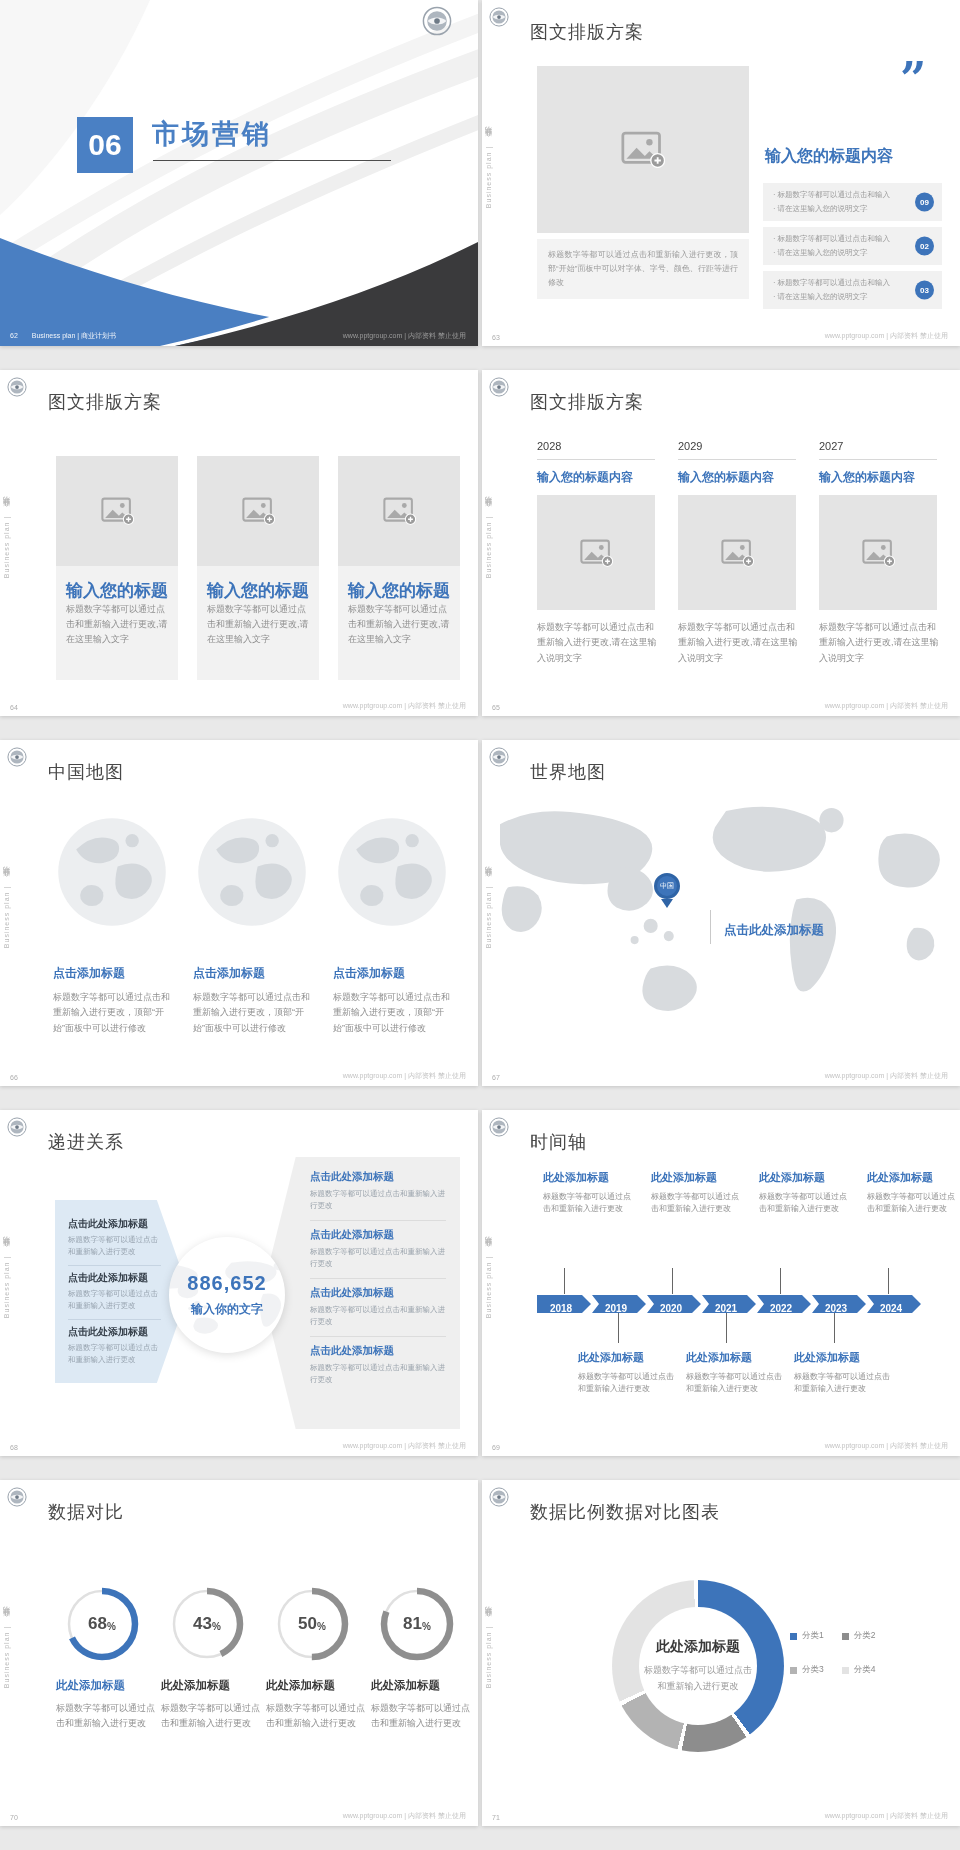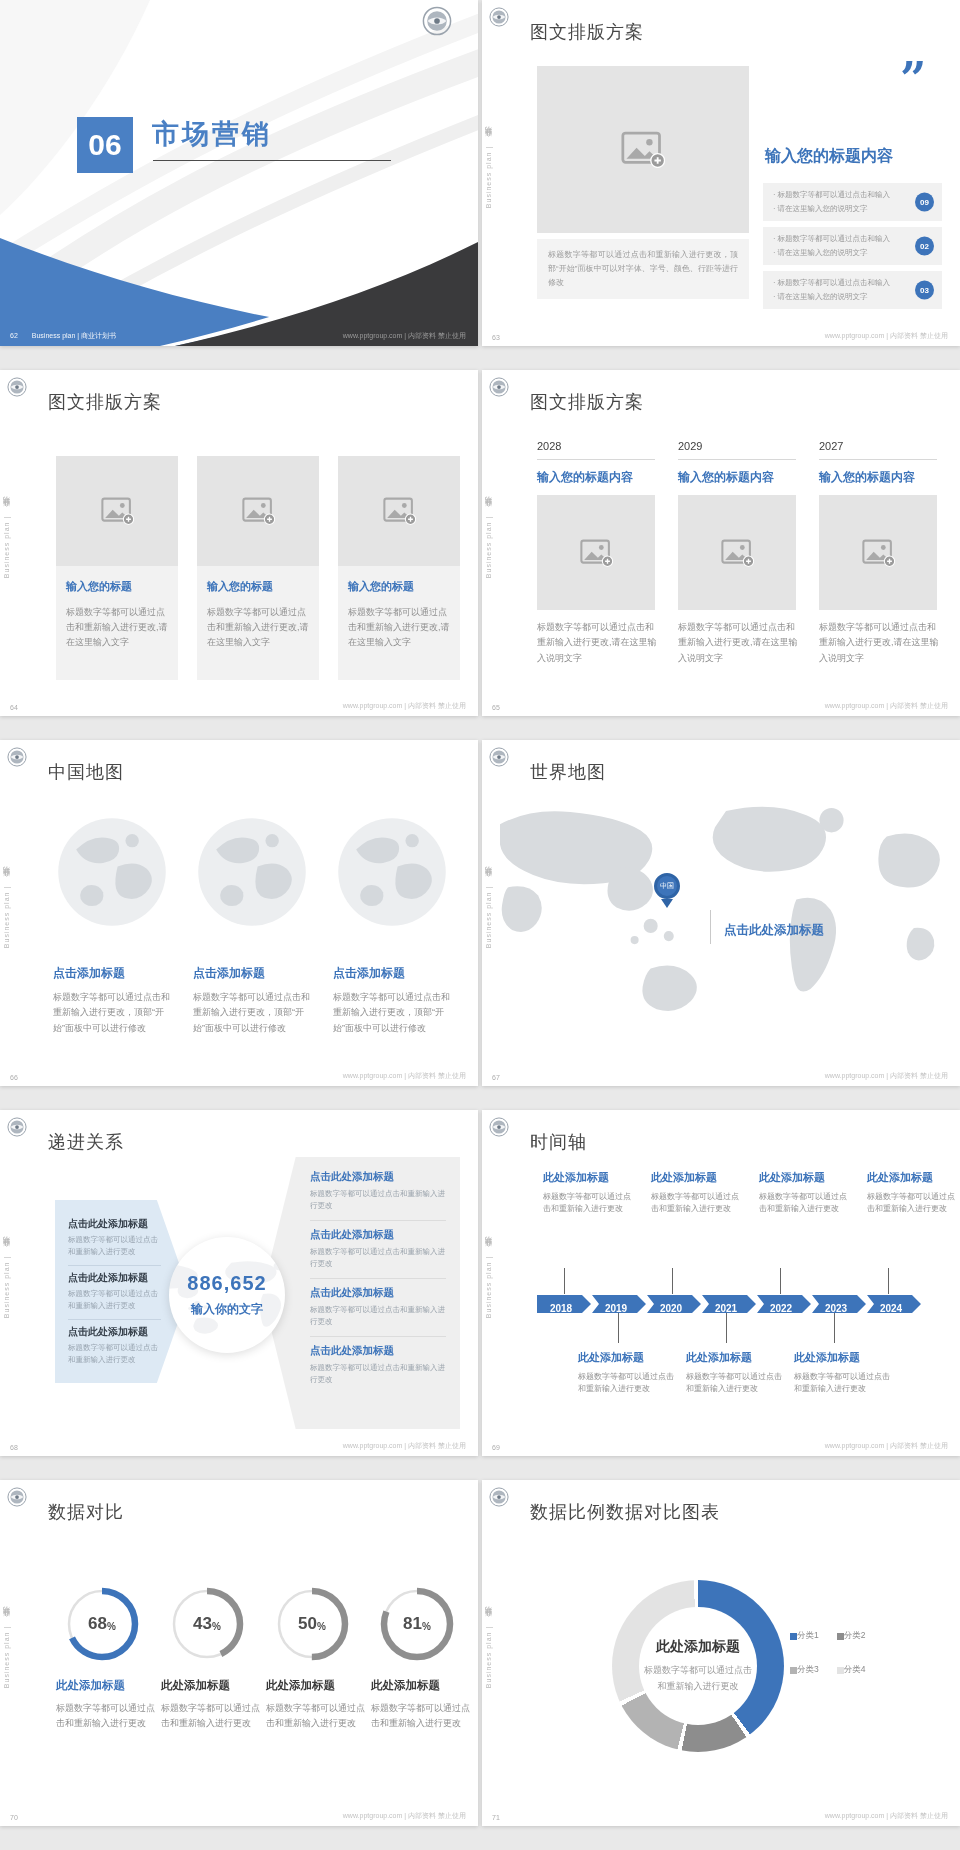--- a/index.html
+++ b/index.html
@@ -32,21 +32,21 @@
 .c63-rtitle{position:absolute;left:283px;top:146px;font-size:16px}
 .c63-item{position:absolute;left:281px;width:179px;height:38px;background:#f1f1f1;padding:5px 32px 0 10px}
 .c63-item .ln{font-size:7.5px;color:#9b9b9b;line-height:1.85;white-space:nowrap}
 .c63-item .ln::before{content:"· "}
 .c63-badge{position:absolute;right:8px;top:50%;transform:translateY(-50%);width:19px;height:19px;border-radius:50%;background:#3d74ba;color:#fff;font-size:8px;font-weight:bold;display:flex;align-items:center;justify-content:center}
 
 .c64-card{position:absolute;top:86px;width:122px}
 .c64-img{height:110px}
 .c64-img svg{width:33px;height:28px}
 .c64-info{height:114px;background:#f2f2f2;padding:13px 10px 0}
-.c64-info .ti{font-size:11px;margin-bottom:11px}
+.c64-info .ti{font-size:17px;margin-bottom:0}
 .c64-info .bd{font-size:9px;line-height:1.65}
 
 .c65-col{position:absolute;top:70px;width:124px}
 .c65-col .year{font-size:11px;font-weight:normal;color:#3f3f3f}
 .c65-col .rule{height:1px;background:#d8d8d8;margin:7px 0 9px;width:118px}
 .c65-col .ti{font-size:12px}
 .c65-img{width:118px;height:115px;margin-top:9px}
 .c65-img svg{width:33px;height:28px}
 .c65-col .bd{margin-top:10px;font-size:9px;line-height:1.7;width:122px}
 
@@ -96,21 +96,21 @@
 .c70-grp .ti{font-size:11.5px;font-weight:bold;color:#3a3a3a;margin-bottom:8px}
 .c70-grp.first .ti{color:#3d74ba}
 .c70-grp .bd{font-size:9px;line-height:1.65;color:#8f8f8f}
 
 .c71-donut{position:absolute;left:130px;top:100px;width:172px;height:172px;border-radius:50%;background:#e3e3e3}
 .c71-hole{position:absolute;left:27px;top:27px;width:118px;height:118px;border-radius:50%;background:#fff;display:flex;flex-direction:column;align-items:center;justify-content:center;text-align:center}
 .c71-ti{font-size:14px;font-weight:bold;color:#3a3a3a;margin-bottom:7px}
 .c71-bd{font-size:9px;color:#9a9a9a;line-height:1.75;width:108px}
 .c71-legend{position:absolute;left:308px;top:150px}
 .lrow{display:flex;gap:18px;margin-bottom:22px}
-.litem{display:flex;align-items:center;font-size:8.5px;color:#8a8a8a}
+.litem{display:flex;align-items:center;gap:5px;font-size:8.5px;color:#8a8a8a}
 .sq{width:7px;height:7px;display:inline-block}
 </style>
 </head>
 <body>
 
 <svg width="0" height="0" style="position:absolute">
   <defs>
     <symbol id="imgico" viewBox="0 0 48 40">
       <rect x="2" y="2" width="40" height="32" rx="3" fill="none" stroke="#a9a9a9" stroke-width="3"></rect>
       <circle cx="31" cy="12" r="3.5" fill="#a9a9a9"></circle>

